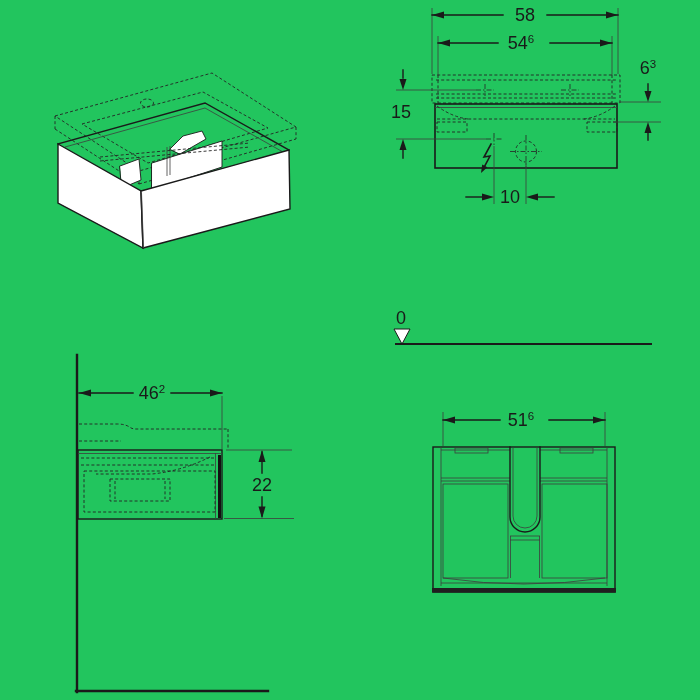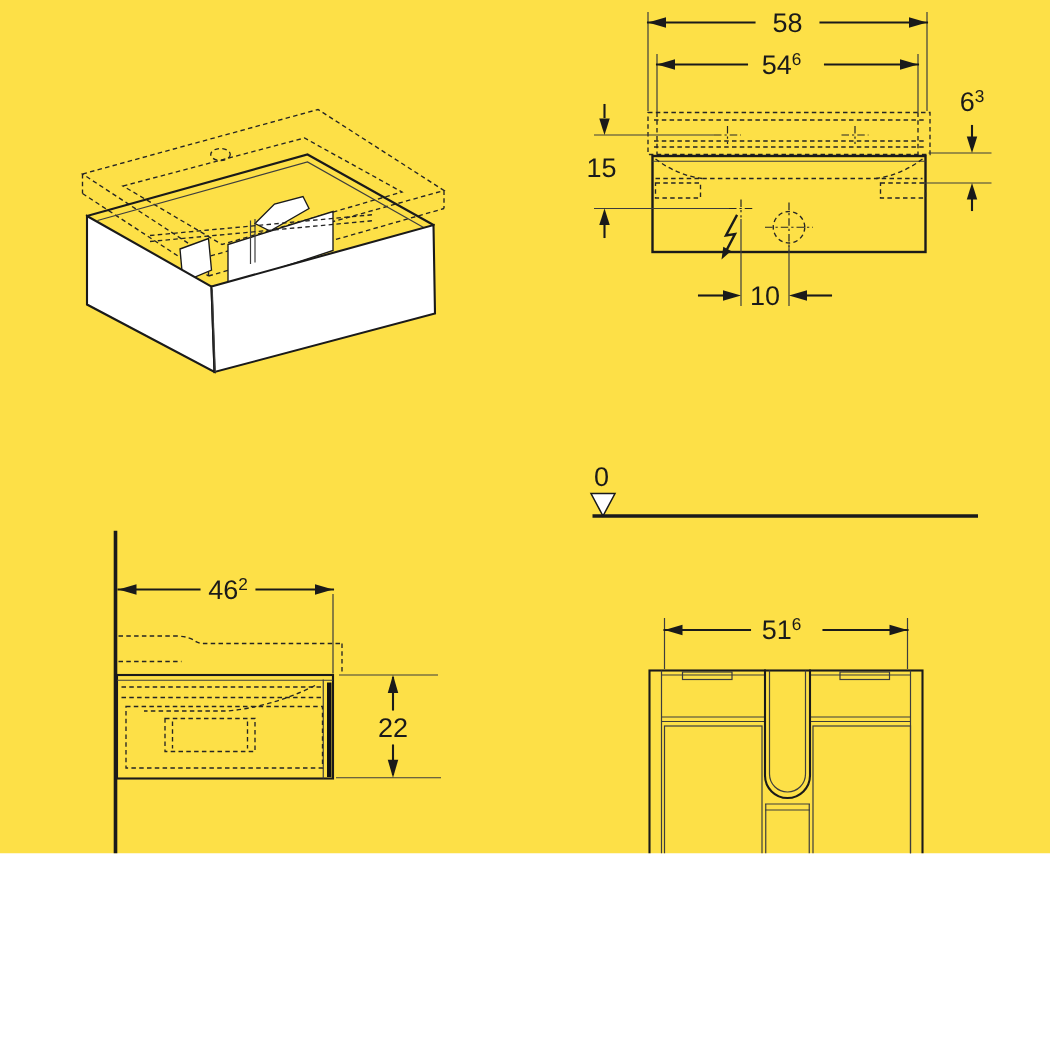--- a/index.html
+++ b/index.html
@@ -1,16 +1,16 @@
 <!DOCTYPE html>
 <html><head>
 <meta charset="utf-8">
 <style>
   html,body{margin:0;padding:0;background:#ffffff;}
-  #canvas{position:relative;width:700px;height:569px;background:#fde047;overflow:hidden;}
+  #canvas{position:relative;width:700px;height:700px;background:#22c55e;overflow:hidden;}
   svg{display:block;}
   .s  {stroke:#1a1a1a;stroke-width:1.4;fill:none;stroke-linecap:square;}
   .s2 {stroke:#1a1a1a;stroke-width:1.6;fill:none;stroke-linecap:square;}
   .s3 {stroke:#1a1a1a;stroke-width:2.4;fill:none;stroke-linecap:square;}
   .t  {stroke:#3d3d3d;stroke-width:.8;fill:none;stroke-linecap:butt;}
   .d  {stroke:#242424;stroke-width:.9;fill:none;stroke-dasharray:3,2.2;stroke-linecap:butt;}
   .dd {stroke:#242424;stroke-width:.8;fill:none;stroke-dasharray:5,2,1.5,2;stroke-linecap:butt;}
   .ar {fill:#1a1a1a;stroke:none;}
   .wf {fill:#ffffff;}
   .hr {stroke:#333;stroke-width:2.6;stroke-dasharray:1.6,1.6;fill:none;}

